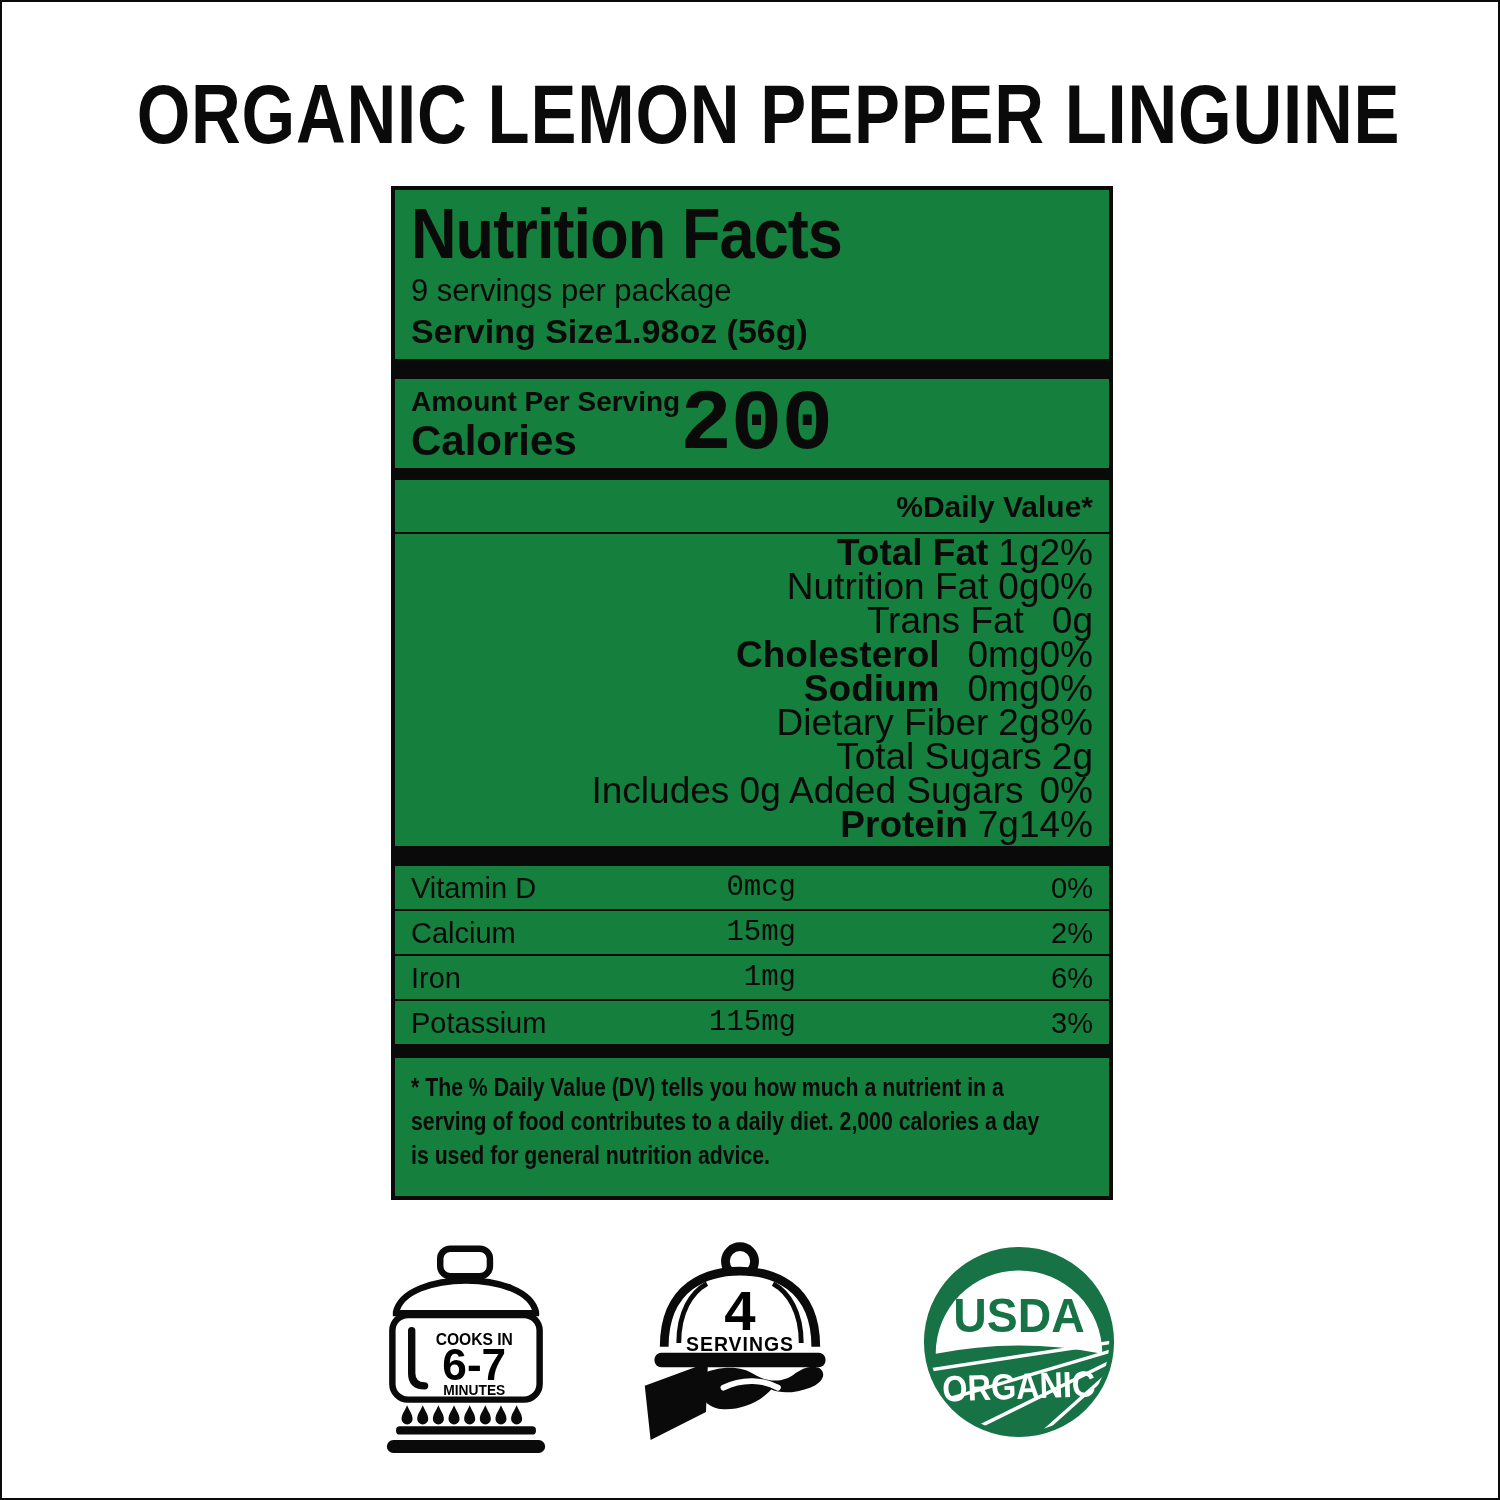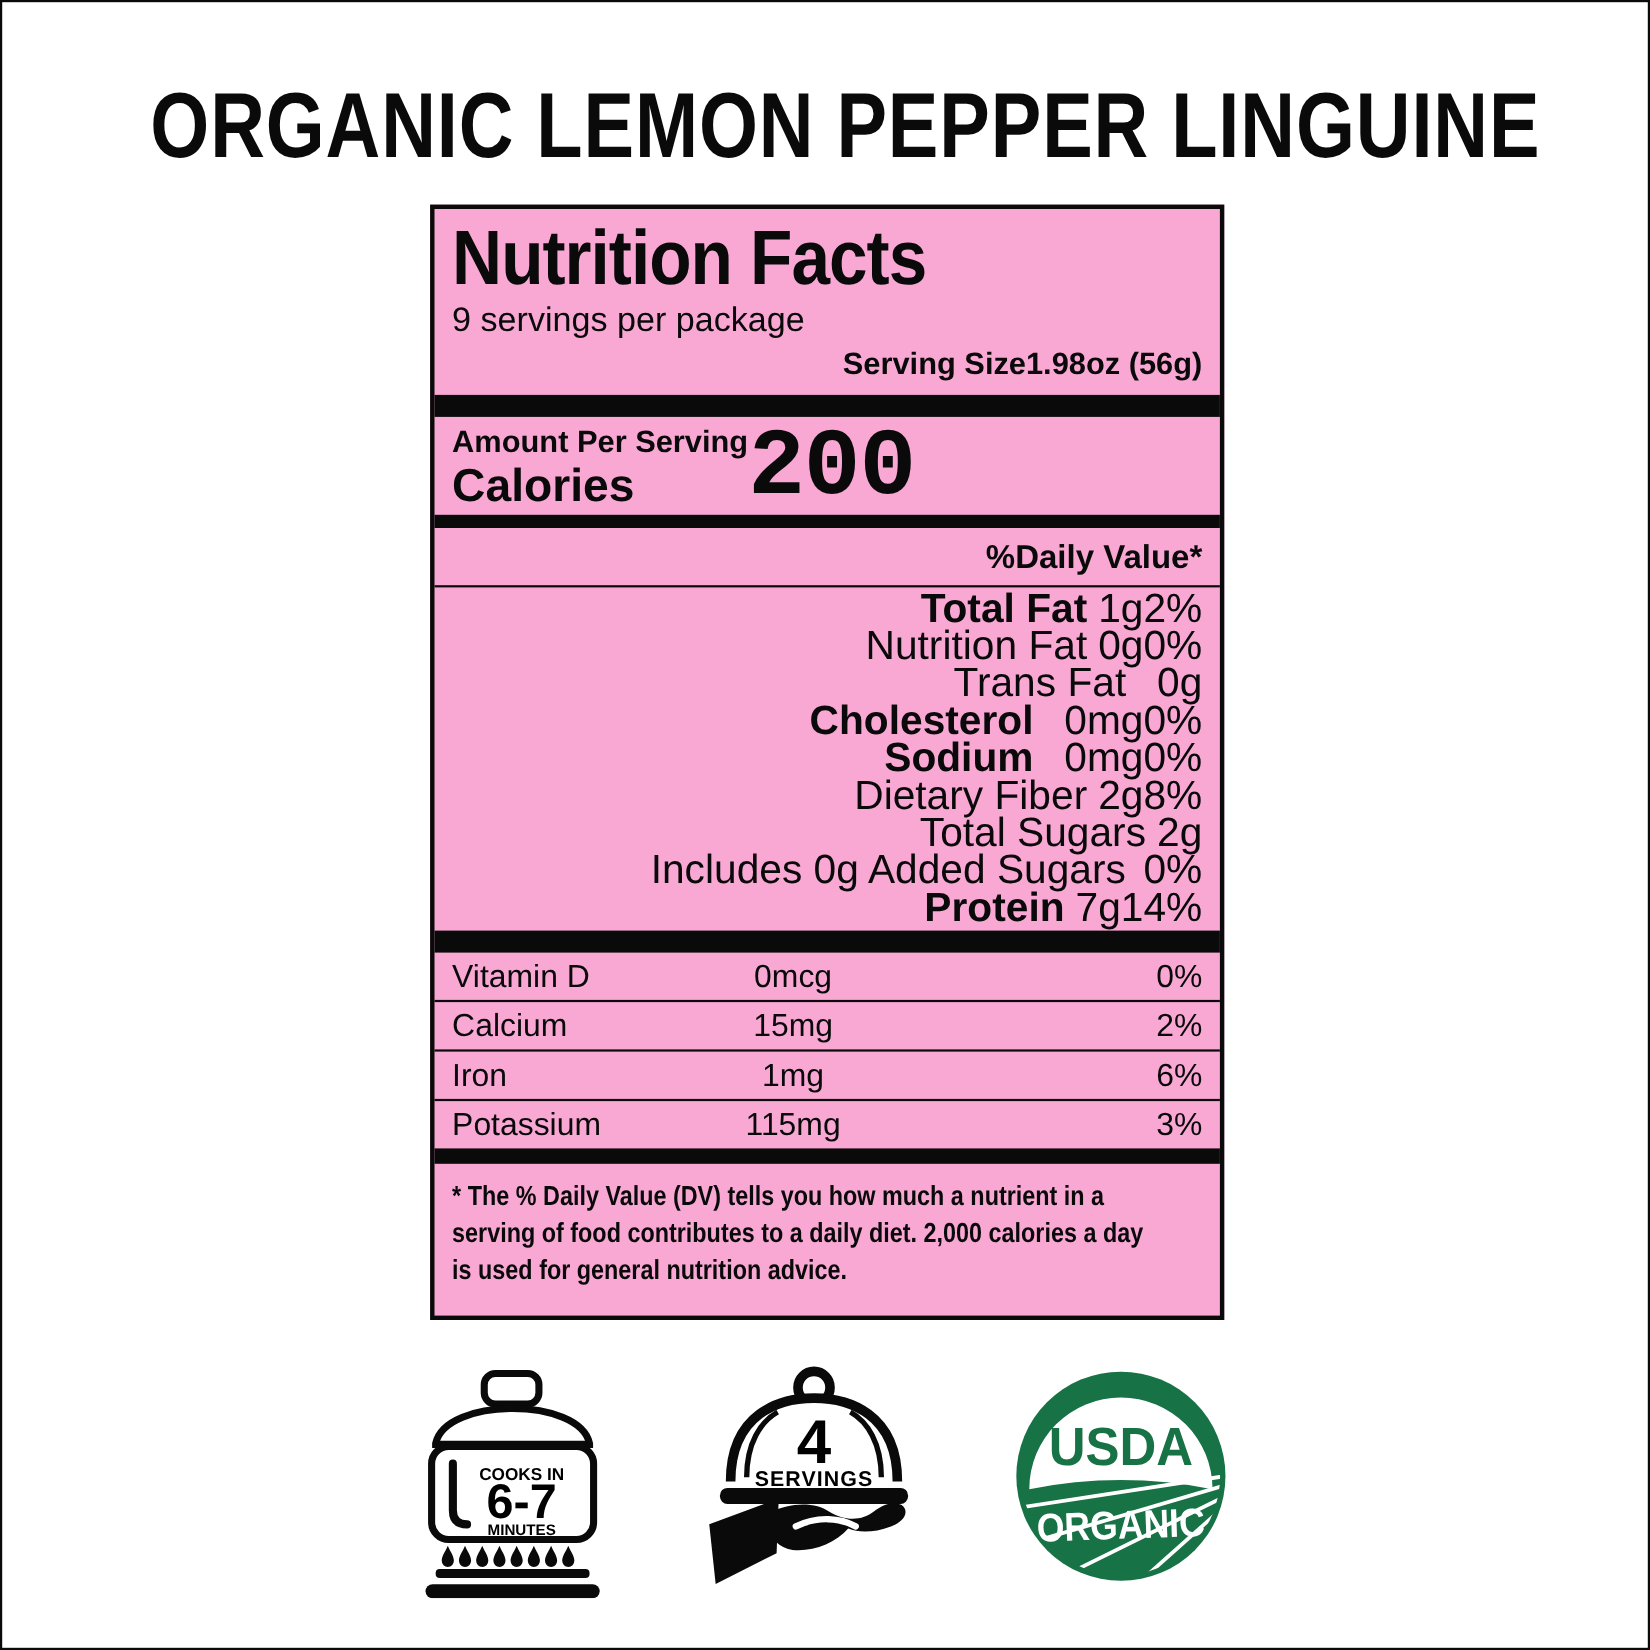--- a/index.html
+++ b/index.html
@@ -10,28 +10,28 @@
   }
   
   .product-title{
     position:absolute;top:64px;left:0;width:100%;text-align:center;
     font-size:84px;font-weight:700;letter-spacing:1px;white-space:nowrap;
     transform:scaleX(0.82);transform-origin:center;
   }
   
   .nf-box{
     position:absolute;left:389px;top:184px;width:722px;box-sizing:border-box;
-    border:4px solid #0a0a0a;background:#f9a8d4;padding:6px 16px 14px 16px;
+    border:4px solid #0a0a0a;background:#15803d;padding:6px 16px 14px 16px;
   }
   .nf-heading{
     font-size:70px;font-weight:800;line-height:72px;margin:2px 0 0 0;
     transform:scaleX(0.9);transform-origin:left;white-space:nowrap;letter-spacing:-1px;
   }
   .nf-servings{font-size:31px;line-height:37px;margin-top:2px;}
-  .nf-serving-row{display:flex;justify-content:flex-end;font-size:28px;font-weight:700;line-height:40px;margin:2px 0 8px 0;}
+  .nf-serving-row{display:flex;justify-content:flex-start;font-size:34px;font-weight:700;line-height:40px;margin:2px 0 8px 0;}
   .bar{background:#0a0a0a;margin:0 -16px;}
   .bar-xl{height:20px;}
   .bar-md{height:12px;}
   .bar-lg{height:20px;}
   .bar-sm{height:14px;}
   .cal-block{display:flex;justify-content:flex-start;align-items:center;margin:6px 0 4px 0;}
   .aps{font-size:28px;font-weight:700;line-height:33px;}
   .cal-label{font-size:42px;font-weight:700;line-height:46px;}
   .cal-value{font-size:86px;font-weight:700;line-height:78px;letter-spacing:-1px;font-family:Liberation Mono, monospace;}
   .dv-header{text-align:right;font-size:30px;font-weight:700;padding:10px 0 8px 0;}
@@ -40,21 +40,21 @@
   .nutrient-row{display:flex;justify-content:flex-end;font-size:37px;line-height:34px;}
   .nutrient-row .n-left{white-space:nowrap;}
   .nutrient-row.ind-1{padding-left:32px;}
   .nutrient-row.ind-2{padding-left:66px;gap:16px;}
   .n-name.bold{font-weight:700;}
   .n-amount{margin-left:10px;}
   .gap-wide .n-amount{margin-left:28px;}
   .vitamin-rows{}
   .vitamin-row{display:flex;font-size:29px;line-height:32px;padding:6px 0 5px 0;}
   .v-name{flex:0 0 235px;}
-  .v-amount{flex:0 0 150px;text-align:center;}
+  .v-amount{flex:0 0 150px;text-align:right;font-family:Liberation Mono, monospace;}
   .v-dv{margin-left:auto;}
   .nf-footnote{
     margin:12px 0 10px 0;font-size:25px;font-weight:700;line-height:34px;
     transform:scaleX(0.85);transform-origin:left;width:118%;
   }
   .nf-footnote div{white-space:nowrap;}
   
   .badge{position:absolute;}
   .badge-cook{left:381px;top:1243px;}
   .badge-servings{left:631px;top:1236px;}

